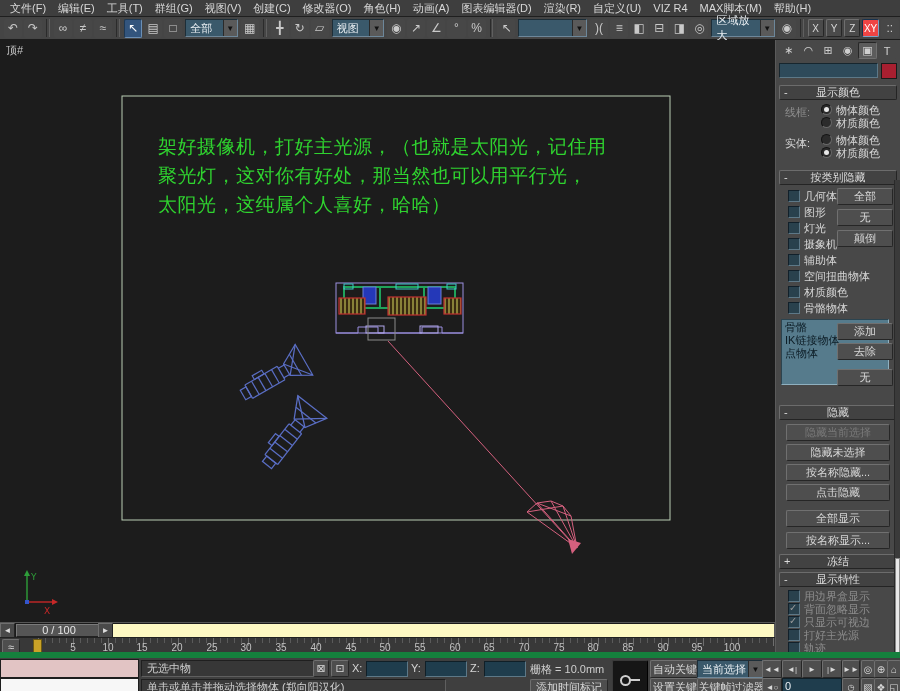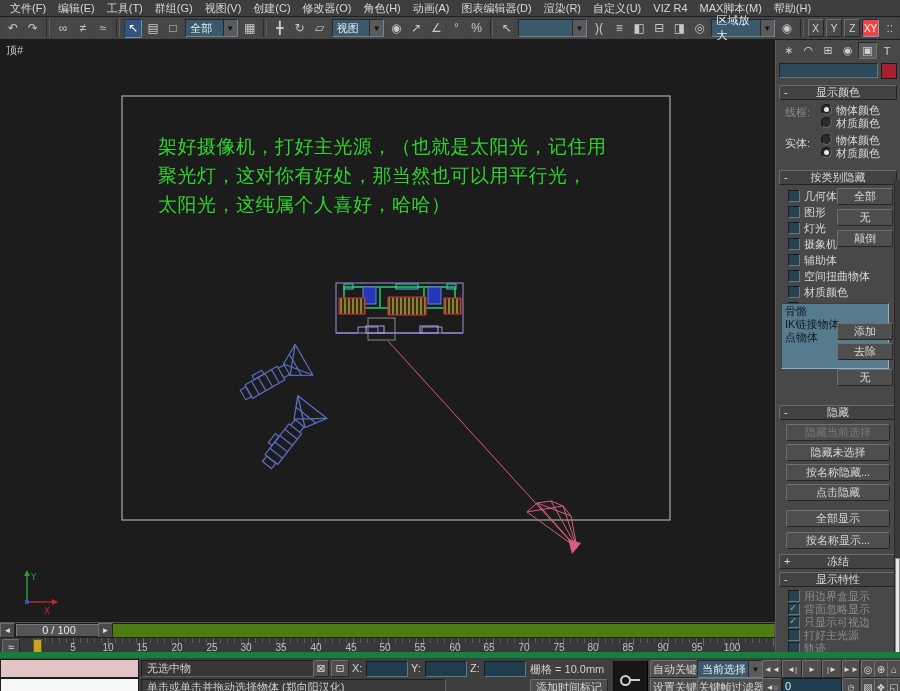--- a/index.html
+++ b/index.html
@@ -63,21 +63,21 @@
          border:1px solid;border-color:#141414 #686868 #686868 #141414;vertical-align:-1px;margin-right:4px;position:relative;}
   .radio.on::after{content:"";position:absolute;left:2px;top:2px;width:5px;height:5px;border-radius:50%;background:#e8e8e8;}
   .sidebtn{position:absolute;right:4px;width:54px;height:15px;}
   #catlist{width:100px;height:62px;background:#567b8c;border:1px solid;
            border-color:#2b4450 #8fb0bf #8fb0bf #2b4450;color:#0d1d26;padding:1px 3px;line-height:13px;font-size:11px;}
   #dp-scroll{position:absolute;right:0px;top:140px;width:5px;height:505px;background:#3a3a3a;border-left:1px solid #2a2a2a;}
   #dp-thumb{position:absolute;left:0;top:378px;width:5px;height:110px;background:#e9e9e9;border:1px solid #888;box-sizing:border-box;}
   
   #timeslider{position:absolute;left:0;top:622px;width:775px;height:15px;background:#3a3a3a;
               border-top:1px solid #565656;display:flex;align-items:center;}
-  #ts-track{position:relative;flex:1;height:13px;background:#4d7c0f;border:1px solid;border-color:#1a1a1a #555 #555 #1a1a1a;}
+  #ts-track{position:relative;flex:1;height:13px;background:#fef9c3;border:1px solid;border-color:#1a1a1a #555 #555 #1a1a1a;}
   #ts-handle{position:absolute;left:0px;top:0px;width:84px;height:11px;background:#555;
              border:1px solid;border-color:#7a7a7a #222 #222 #7a7a7a;text-align:center;line-height:11px;color:#e6e6e6;}
   .ts-arrow{width:13px;height:13px;display:flex;align-items:center;justify-content:center;
             background:#4a4a4a;border:1px solid;border-color:#6f6f6f #232323 #232323 #6f6f6f;font-size:8px;color:#ddd;}
   #trackbar{position:absolute;left:0;top:637px;width:775px;height:16px;background:#383838;border-top:1px solid #222;}
   #tb-icon{position:absolute;left:2px;top:1px;width:16px;height:13px;}
   #ruler{position:absolute;left:22px;top:0;right:0;height:16px;
          background:
            repeating-linear-gradient(90deg,#6e6e6e 0 1px,transparent 1px 35px) 16px 0/100% 8px no-repeat,
            repeating-linear-gradient(90deg,#5a5a5a 0 1px,transparent 1px 7px) 16px 0/100% 5px no-repeat;}
@@ -303,21 +303,21 @@
         <div class="chkrow" style="padding-left:8px"><span class="chk"></span><span>图形</span></div>
         <div class="chkrow" style="padding-left:8px"><span class="chk"></span><span>灯光</span></div>
         <div class="chkrow" style="padding-left:8px"><span class="chk"></span><span>摄象机</span></div>
         <div class="chkrow" style="padding-left:8px"><span class="chk"></span><span>辅助体</span></div>
         <div class="chkrow" style="padding-left:8px"><span class="chk"></span><span>空间扭曲物体</span></div>
         <div class="chkrow" style="padding-left:8px"><span class="chk"></span><span>材质颜色</span></div>
         <div class="chkrow" style="padding-left:8px"><span class="chk"></span><span>骨骼物体</span></div>
         <div class="btn sidebtn" style="top:3px">全部</div>
         <div class="btn sidebtn" style="top:24px">无</div>
         <div class="btn sidebtn" style="top:45px">颠倒</div>
-        <div id="catlist" style="position:absolute;left:2px;top:118px">
+        <div id="catlist" style="position:absolute;left:2px;top:134px">
           <div>骨骼</div>
           <div>IK链接物体</div>
           <div>点物体</div>
         </div>
         <div class="btn sidebtn" style="top:138px">添加</div>
         <div class="btn sidebtn" style="top:158px">去除</div>
         <div class="btn sidebtn" style="top:184px">无</div>
       </div>
     </div>
 

